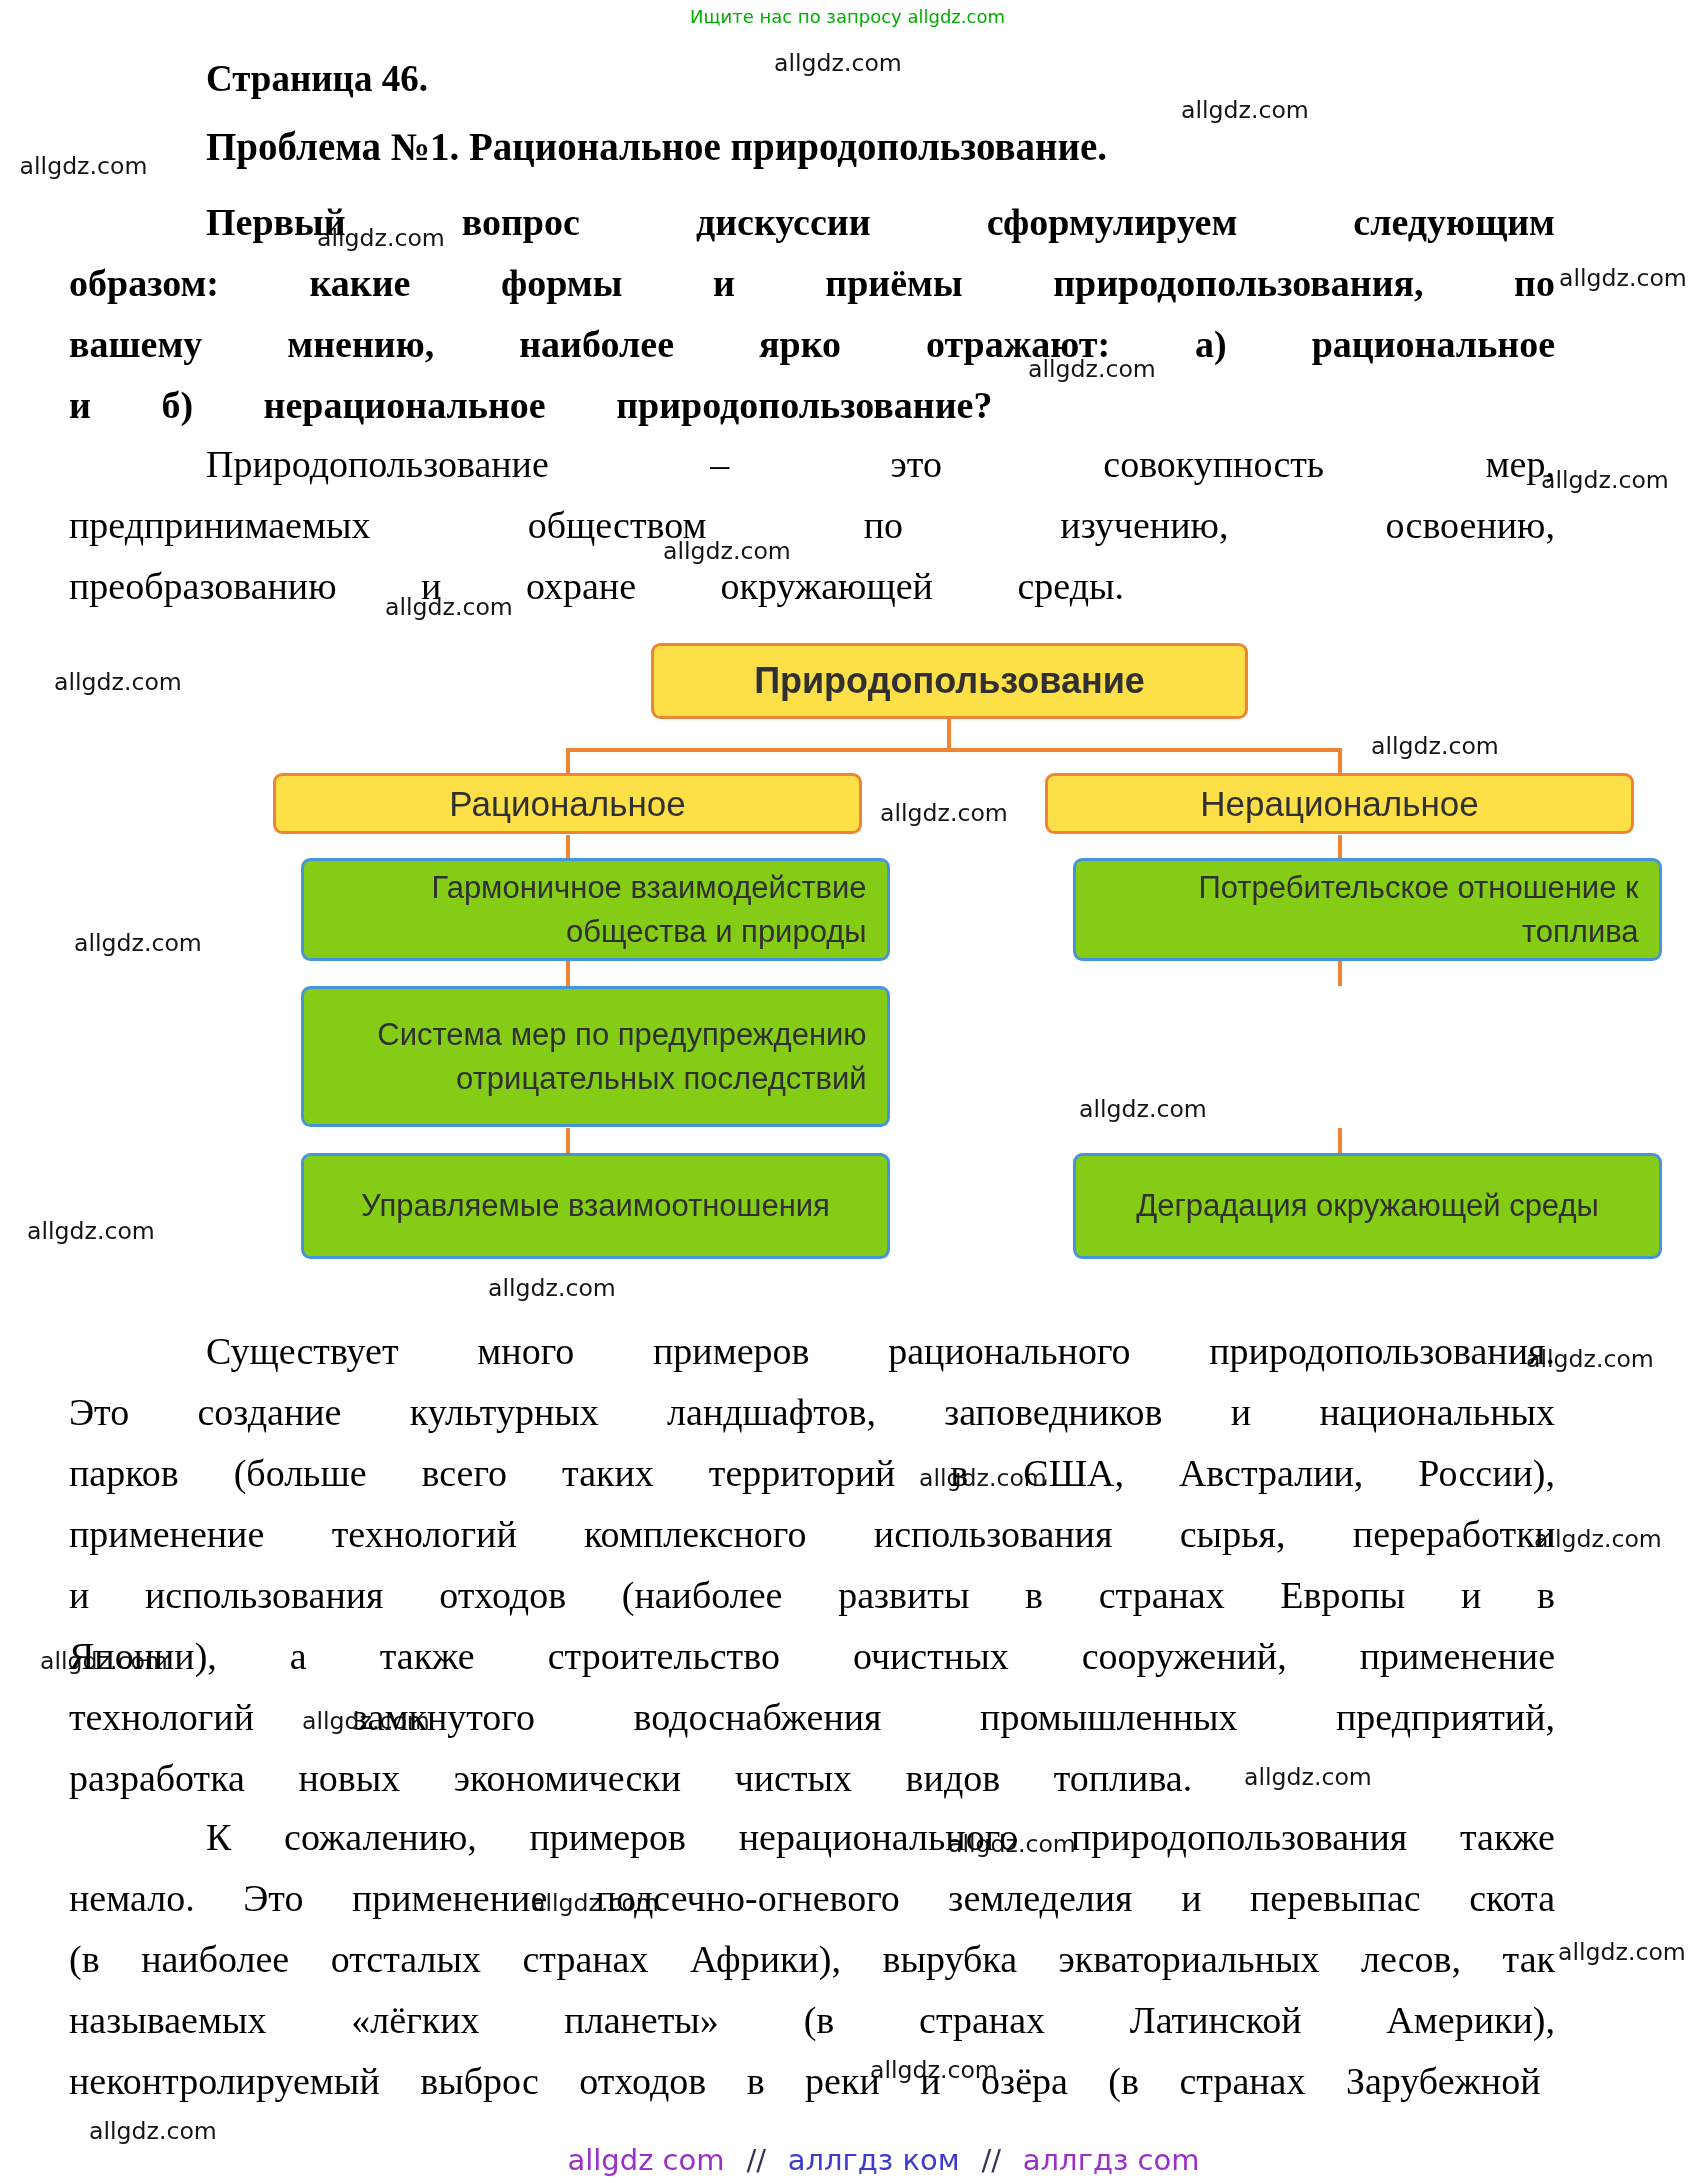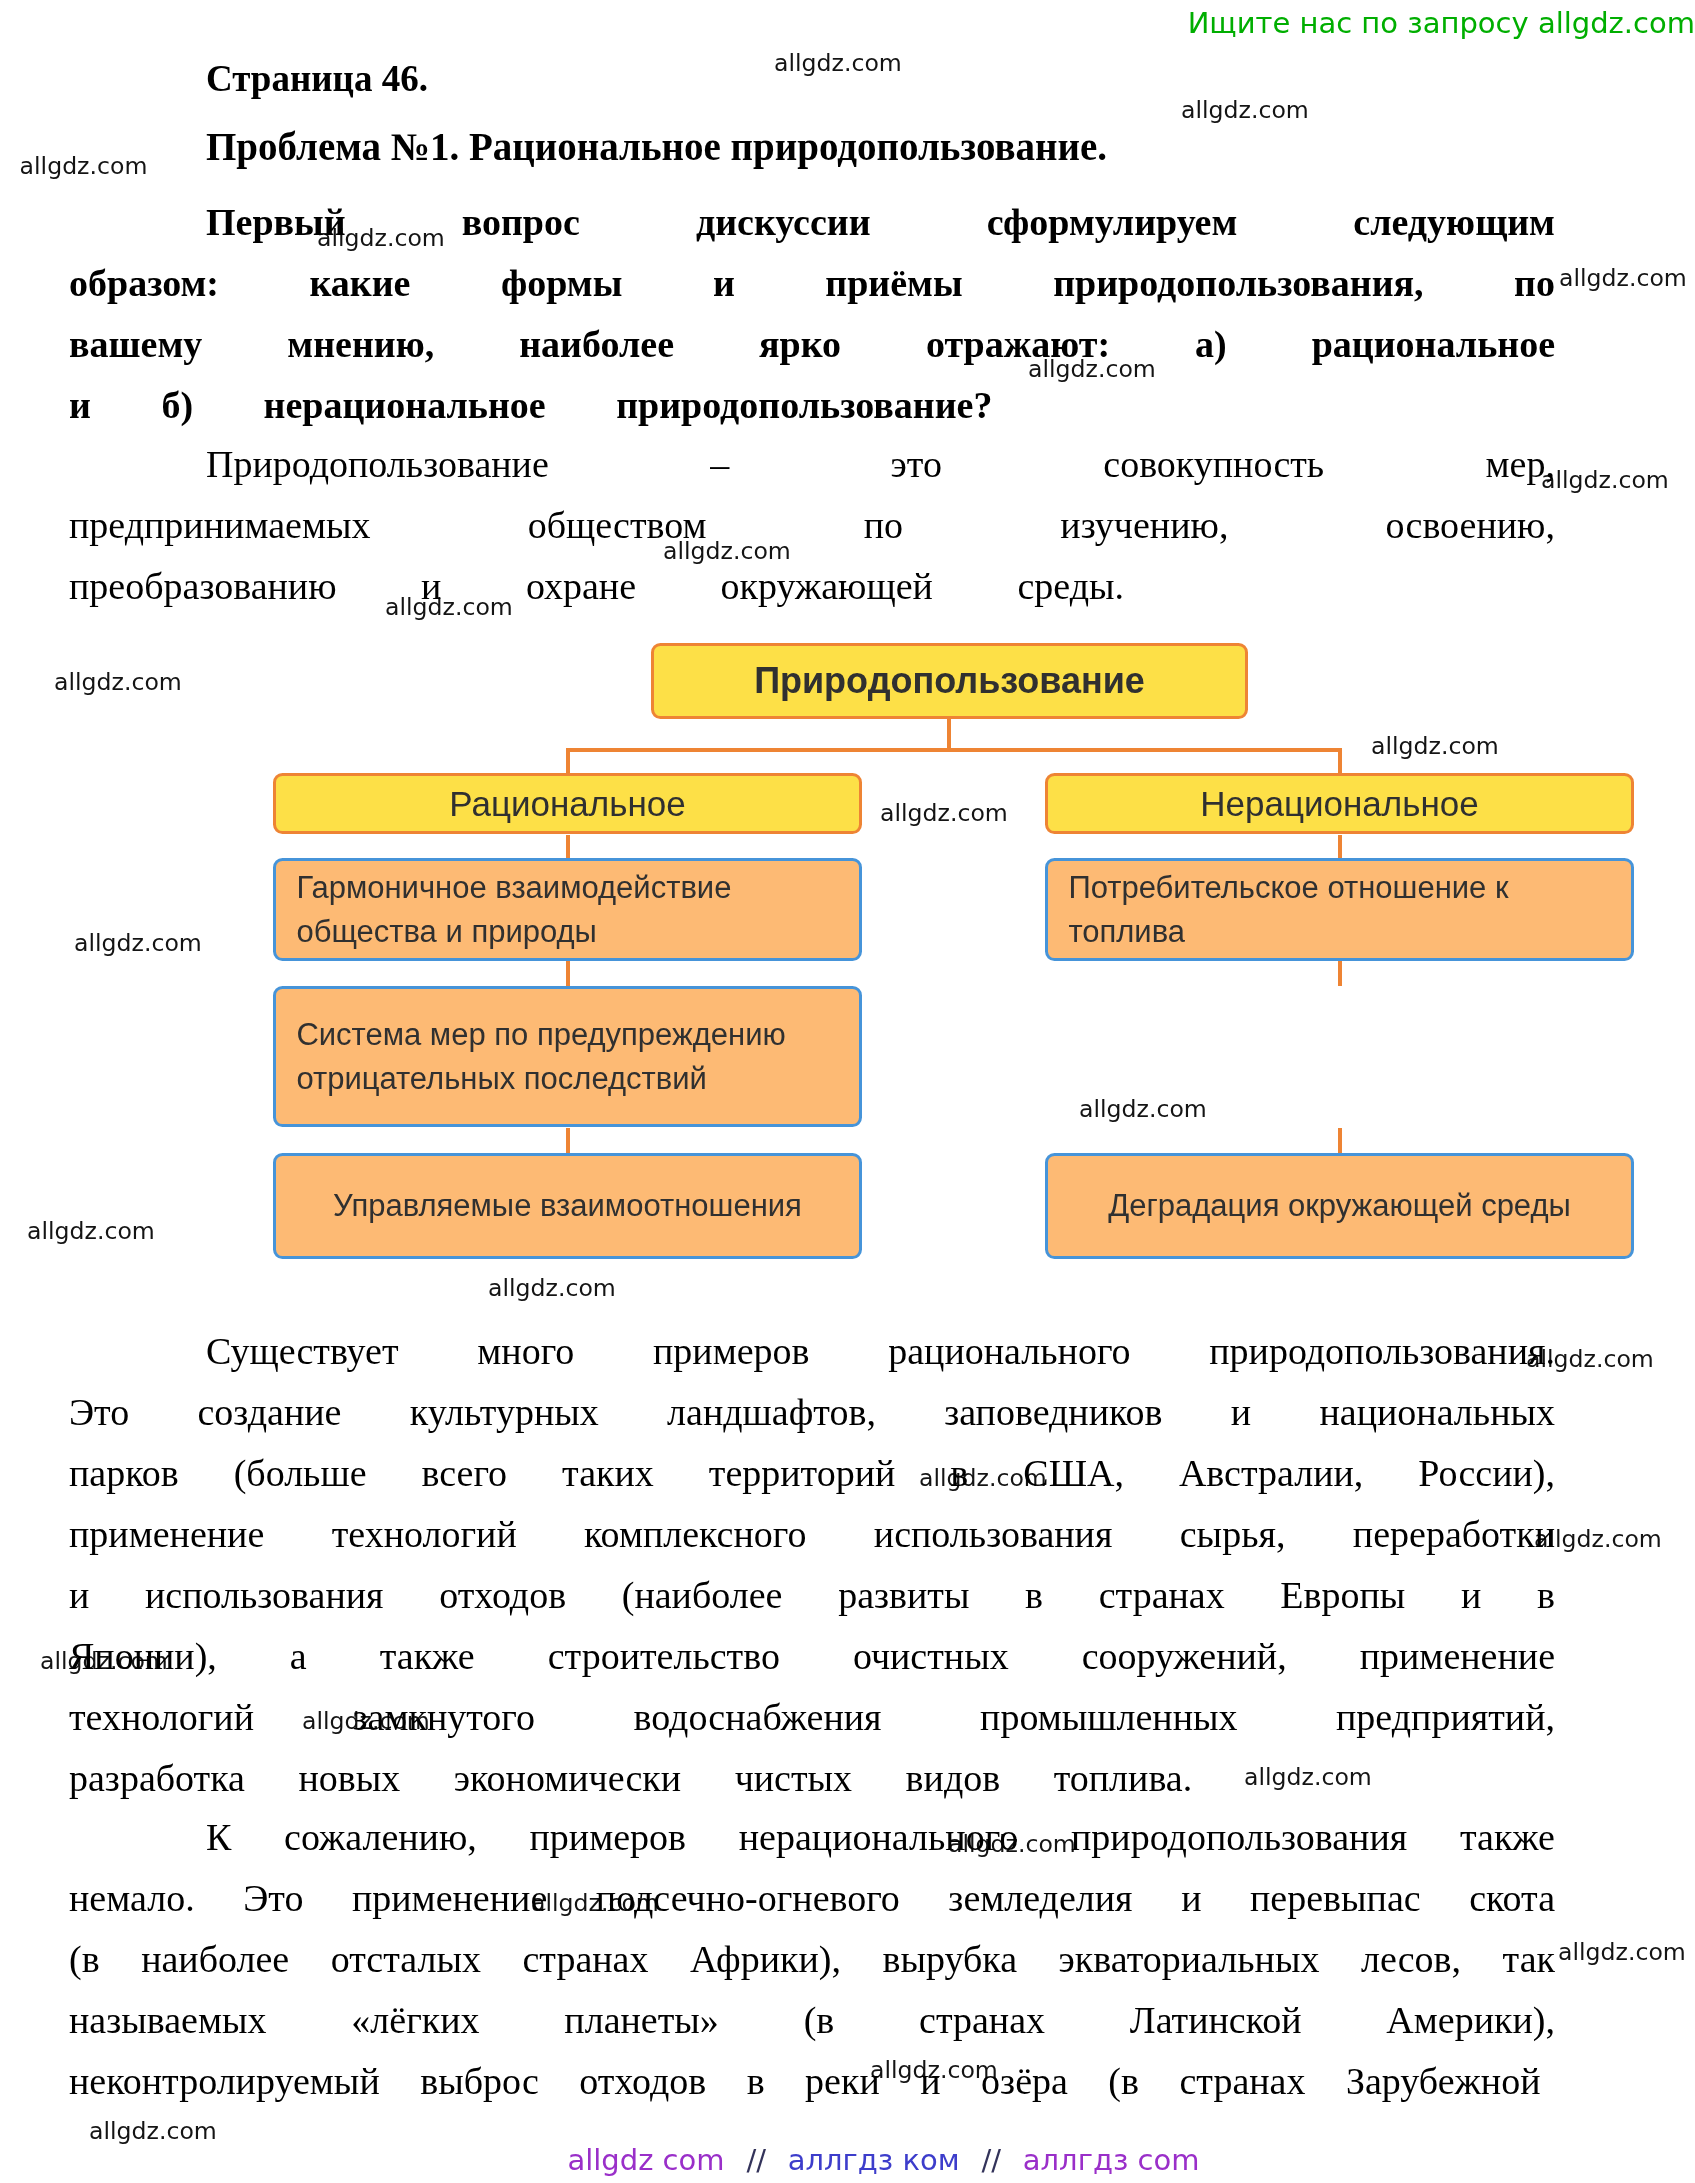--- a/index.html
+++ b/index.html
@@ -2,22 +2,22 @@
 <html style="--banner_green: #00AE00; --diagram_orange: #EE8434; --diagram_blue: #4694D9; --footer_purple: #9A2FC9; --footer_blue: #3D3DCB;font-size:12.6px"><head>
 <meta charset="utf-8">
 <style>
   * { margin:0; padding:0; box-sizing:border-box; }
   html, body { background:#ffffff; }
   .page {
     position:relative; width:1695px; height:2183px; background:#fff;
     font-family:"Liberation Serif", serif; color:#000; overflow:hidden;
   }
   .banner {
-    position:absolute; top:6.3px; left:0; width:100%; text-align:right;
-    font-family:"DejaVu Sans", sans-serif; font-size:29px; color:var(--banner_green);
+    position:absolute; top:6.3px; left:0; width:100%; text-align:center;
+    font-family:"DejaVu Sans", sans-serif; font-size:18px; color:var(--banner_green);
   }
   .wm {
     position:absolute; font-family:"DejaVu Sans", sans-serif; font-size:23.6px;
     color:#141414; white-space:nowrap;
   }
   .title { position:absolute; left:206px; top:57px; font-size:37px; font-weight:bold; }
   .heading { position:absolute; left:206px; top:124px; font-size:39px; font-weight:bold; }
   .para {
     position:absolute; left:69px; width:1486px; font-size:38px; line-height:61px;
     text-align:justify; text-align-last:left; text-indent:137px;
@@ -30,23 +30,23 @@
   .diagram {
     position:absolute; left:273px; top:643px; width:1361px; height:616px;
     font-family:"Liberation Sans", sans-serif; color:#303030;
   }
   .obox {
     position:absolute; background:#fde047; border:3.9px solid var(--diagram_orange);
     border-radius:9.4px; display:flex; align-items:center; justify-content:center;
     text-align:center; padding:3.1px 15.7px;
   }
   .bbox {
-    position:absolute; background:#fdba74; border:3.9px solid var(--diagram_blue);
+    position:absolute; background:#84cc16; border:3.9px solid var(--diagram_blue);
     border-radius:9.4px; display:flex; align-items:center; justify-content:center;
-    text-align:left; font-size:31px; line-height:44px; width:589px; padding:6.3px 20.4px;
+    text-align:right; font-size:31px; line-height:44px; width:589px; padding:6.3px 20.4px;margin-left:28px;
   }
   .root { left:378px; top:0; width:597px; height:76px; font-size:36px; font-weight:bold; }
   .bhdr { top:130px; width:589px; height:61px; font-size:35px; font-weight:normal; }
   .colL { left:0; }
   .colR { left:772px; }
   .b1 { top:215px; height:103px; }
   .b2 { top:343px; height:141px; }
   .b3 { top:510px; height:106px; }
   .conn { position:absolute; background:var(--diagram_orange); }
 

